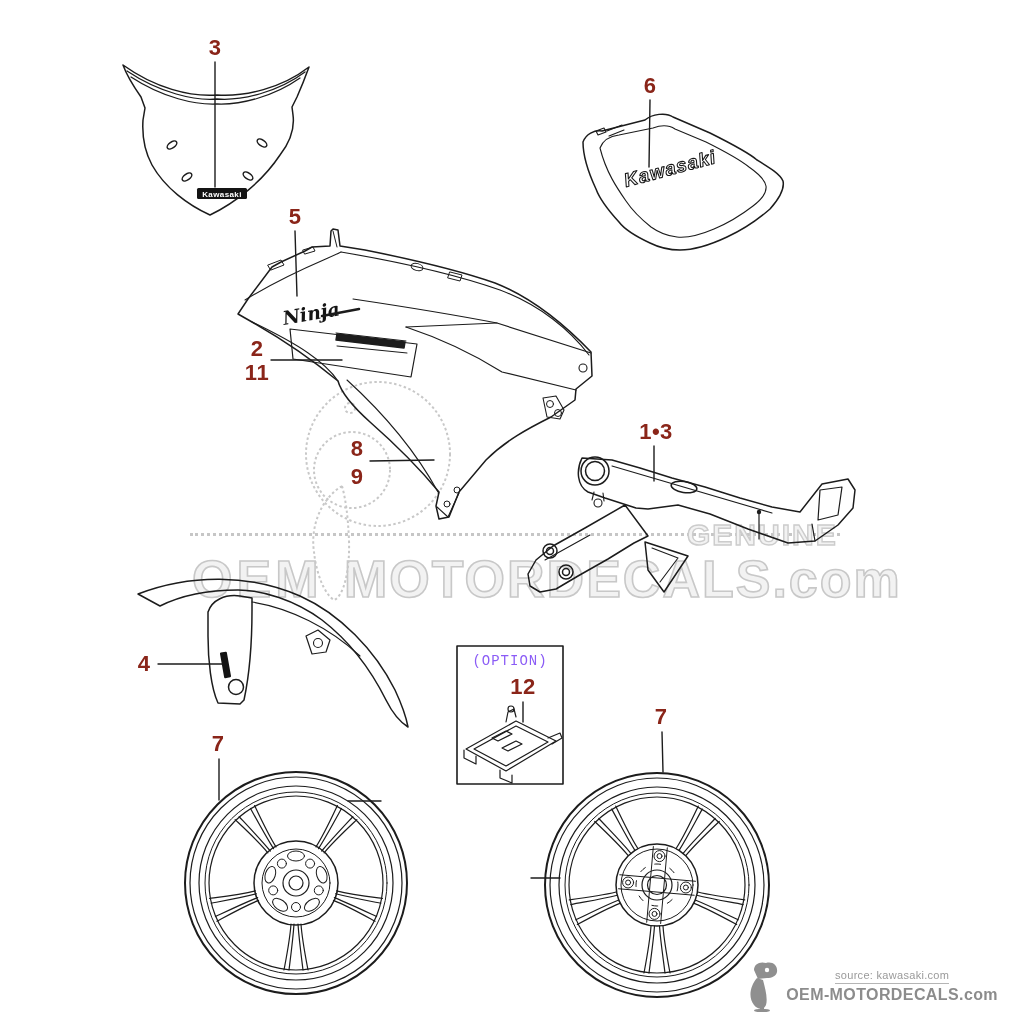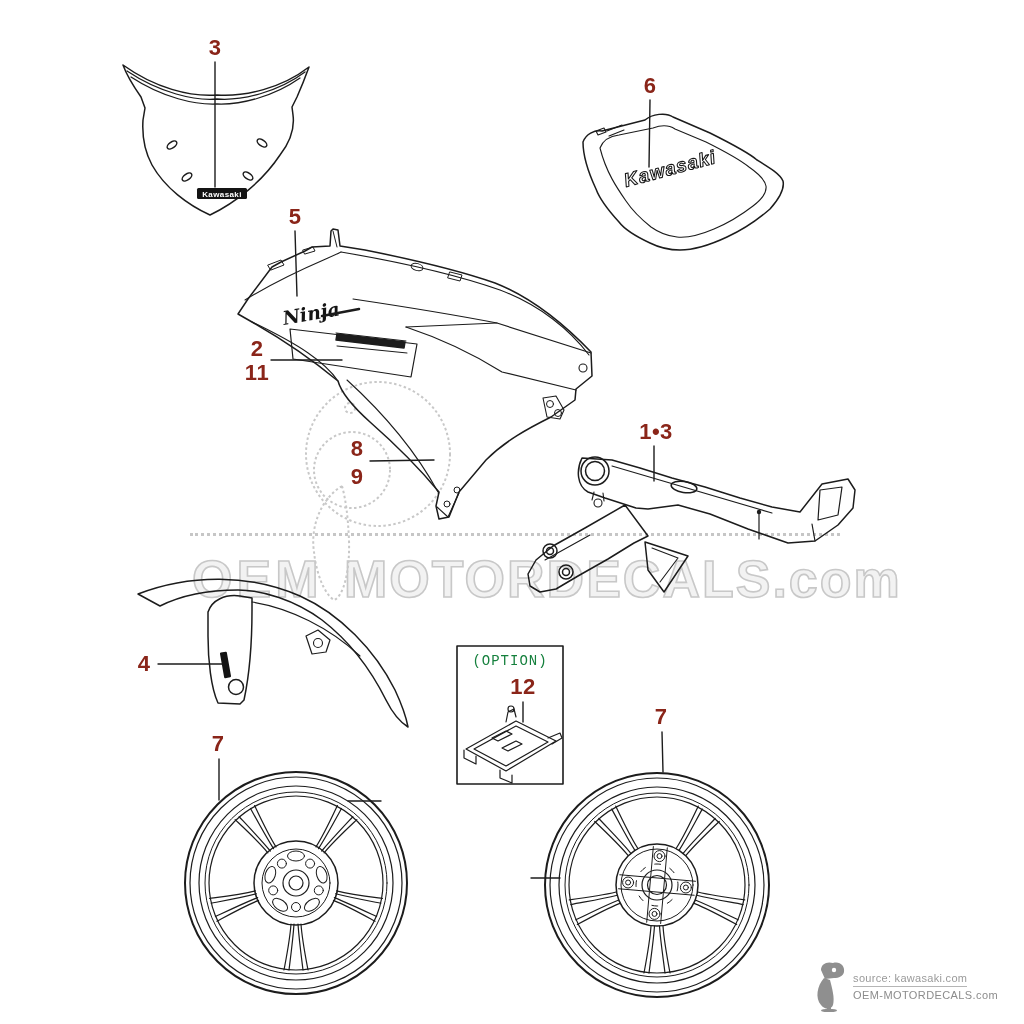--- a/index.html
+++ b/index.html
@@ -14,37 +14,38 @@
   .wm-oem{left:192px;top:549px;font-size:52px;letter-spacing:4px;}
   .wm-moto{left:344px;top:549px;font-size:52px;letter-spacing:2px;}
   .wm-genuine{left:687px;top:518px;font-size:30px;letter-spacing:2px;
               -webkit-text-stroke:1.4px #cccccc;}
   
   .art{position:absolute;left:0;top:0;z-index:2;}
   
   .plabel{position:absolute;transform:translate(-50%,-50%);z-index:3;
           font-weight:bold;font-size:22px;color:#8a2519;letter-spacing:.5px;white-space:nowrap;}
   .option-title{position:absolute;transform:translate(-50%,-50%);z-index:3;
-          font-family:"Liberation Mono",monospace;font-size:14px;color:#15803d;letter-spacing:1px;}
+          font-family:"Liberation Mono",monospace;font-size:14px;color:#8b5cf6;letter-spacing:1px;}
   
   .footer{position:absolute;right:26px;bottom:12px;z-index:3;display:flex;align-items:center;}
-  .footer-texts{display:flex;flex-direction:column;align-items:flex-start;}
+  .footer-texts{display:flex;flex-direction:column;align-items:center;}
   .footer-source{font-size:11px;color:#9a9a9a;letter-spacing:.3px;}
   .footer-divider{width:114px;height:1px;background:#b5b5b5;margin:2px 0;}
-  .footer-site{font-size:11px;font-weight:normal;color:#8c8c8c;letter-spacing:.4px;}
+  .footer-site{font-size:16px;font-weight:bold;color:#8c8c8c;letter-spacing:.4px;}
 </style>
 </head>
 <body>
 
 <div class="stage">
 
   <div class="wm">
     <div class="wm-hline"></div>
     <div class="wm-text wm-oem">OEM</div>
     <div class="wm-text wm-moto">MOTORDECALS.com</div>
+    <div class="wm-text wm-genuine">GENUINE</div>
     <svg width="1024" height="1024" style="position:absolute;left:0;top:0" viewBox="0 0 1024 1024" fill="none" stroke="#c8c8c8" stroke-width="2" stroke-dasharray="2.5 2.5">
       <circle cx="378" cy="454" r="72"></circle>
       <circle cx="352" cy="470" r="38"></circle>
       <circle cx="350" cy="408" r="5"></circle>
       <path d="M342,486 C322,498 310,525 314,552 C316,572 324,594 334,600 C344,596 350,570 349,540 C348,518 346,500 342,486 Z"></path>
     </svg>
   </div>
 
   <svg class="art" width="1024" height="1024" viewBox="0 0 1024 1024" fill="none" stroke="#1c1c1c" stroke-width="1.5" stroke-linejoin="round" stroke-linecap="round">
 

